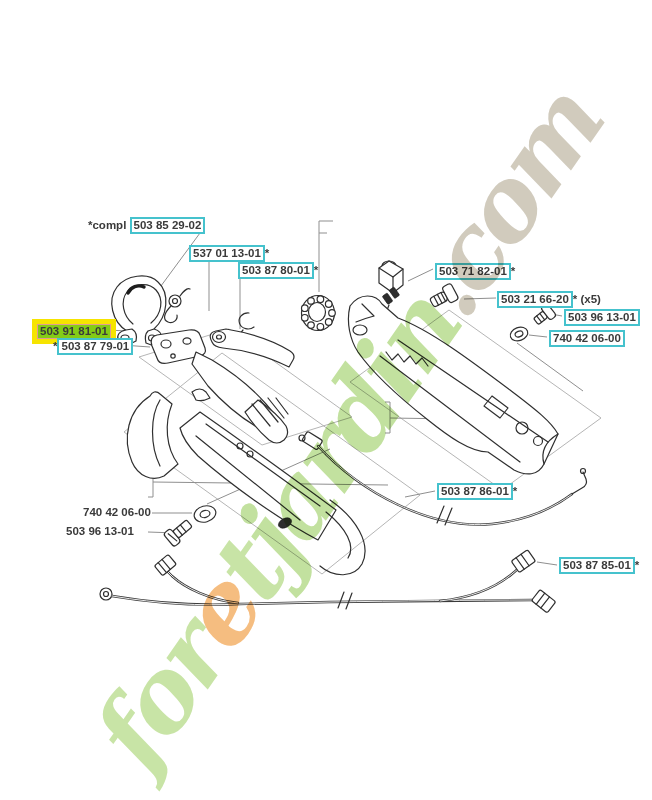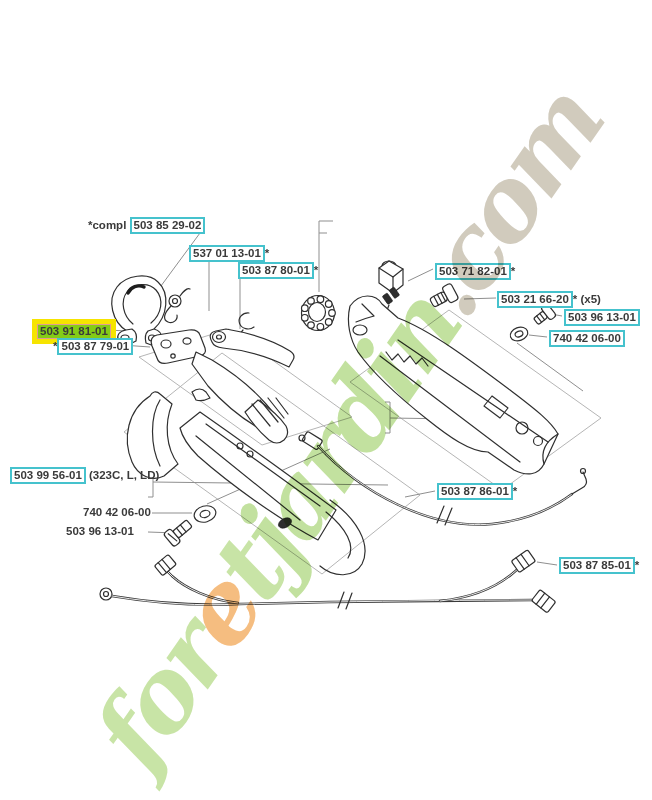--- a/index.html
+++ b/index.html
@@ -219,21 +219,20 @@
 
 <div class="lbl" style="left:88px;top:217px"><span class="pre">*compl </span><span class="box">503 85 29-02</span><span class="suf"></span></div>
 <div class="lbl" style="left:189px;top:245px"><span class="pre"></span><span class="box">537 01 13-01</span><span class="suf">*</span></div>
 <div class="lbl" style="left:238px;top:262px"><span class="pre"></span><span class="box">503 87 80-01</span><span class="suf">*</span></div>
 <div class="lbl" style="left:435px;top:263px"><span class="pre"></span><span class="box">503 71 82-01</span><span class="suf">*</span></div>
 <div class="lbl" style="left:497px;top:291px"><span class="pre"></span><span class="box">503 21 66-20</span><span class="suf">* (x5)</span></div>
 <div class="lbl" style="left:564px;top:309px"><span class="pre"></span><span class="box">503 96 13-01</span><span class="suf"></span></div>
 <div class="lbl" style="left:549px;top:330px"><span class="pre"></span><span class="box">740 42 06-00</span><span class="suf"></span></div>
 <div class="lbl yellow" style="left:37px;top:324px"><span class="pre"></span><span class="box">503 91 81-01</span><span class="suf"></span></div>
 <div class="lbl" style="left:53px;top:338px"><span class="pre">*</span><span class="box">503 87 79-01</span><span class="suf"></span></div>
-<div class="lbl" style="left:10px;top:467px"><span class="pre"></span><span class="box">503 99 56-01</span><span class="suf"> (323C, L, LD)</span></div>
 <div class="lbl plain" style="left:83px;top:505px"><span class="pre">740 42 06-00</span></div>
 <div class="lbl plain" style="left:66px;top:524px"><span class="pre">503 96 13-01</span></div>
 <div class="lbl" style="left:437px;top:483px"><span class="pre"></span><span class="box">503 87 86-01</span><span class="suf">*</span></div>
 <div class="lbl" style="left:559px;top:557px"><span class="pre"></span><span class="box">503 87 85-01</span><span class="suf">*</span></div>
 
 <div class="watermark">
   <span style="color: rgb(191, 223, 151);">for</span><span style="color: rgb(244, 178, 106);">e</span><span style="color: rgb(191, 223, 151);">t</span><span style="color: rgb(184, 220, 142);">jardin</span><span style="color: rgb(201, 194, 178);">.com</span>
 </div>
 
 </div>

